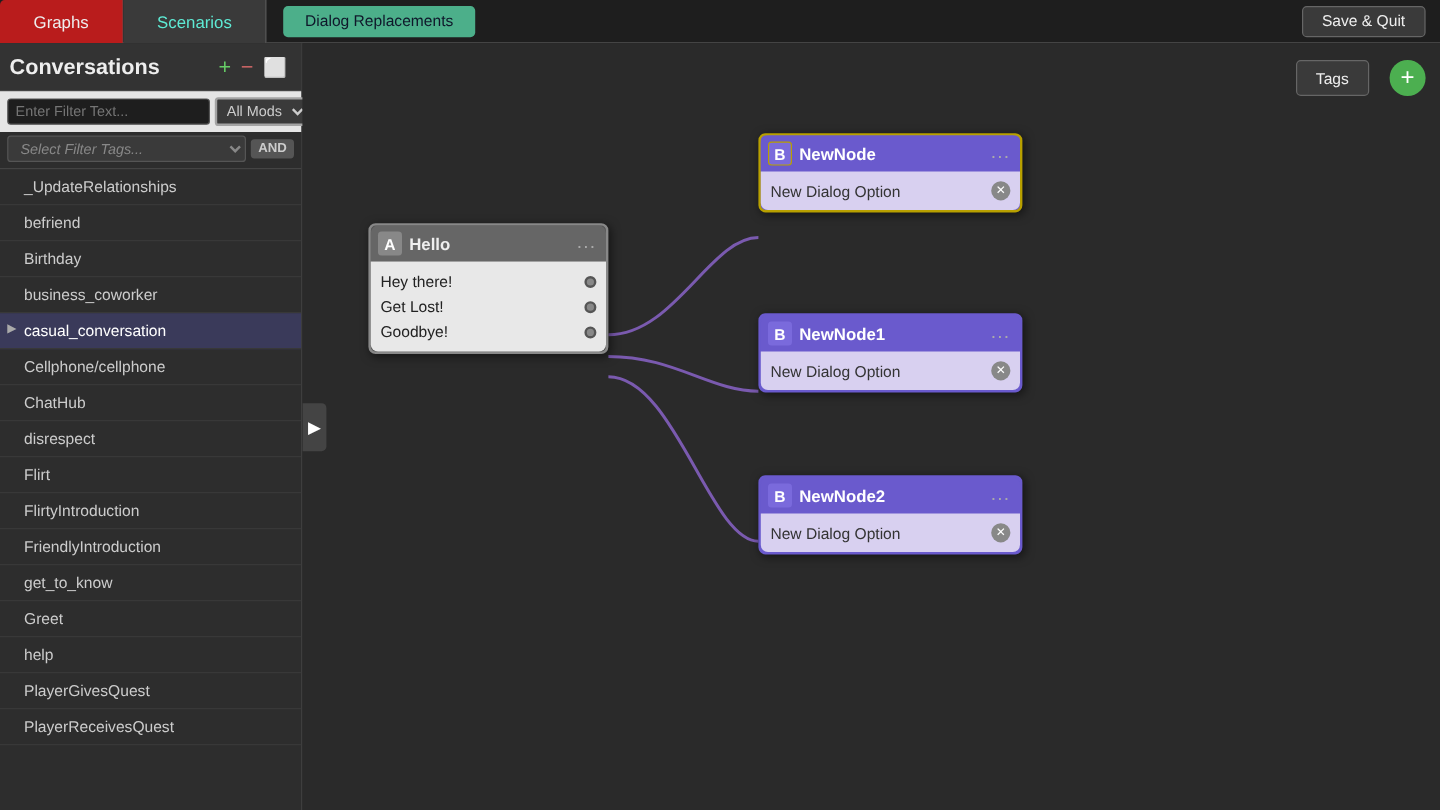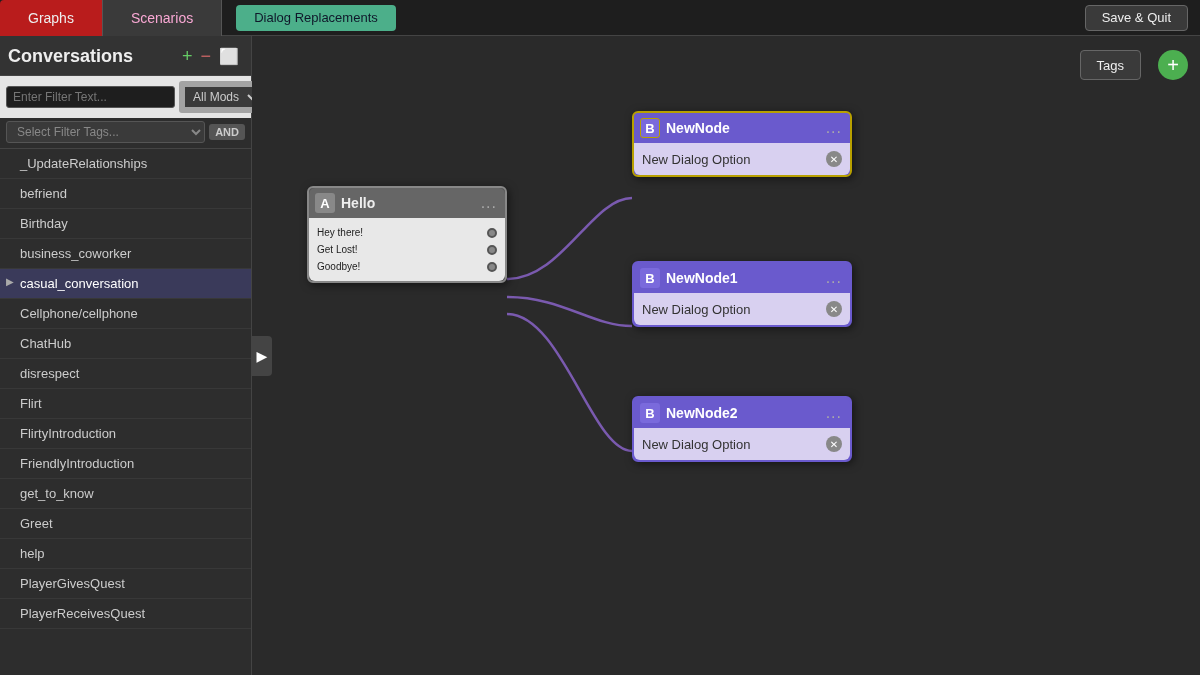--- a/index.html
+++ b/index.html
@@ -17,21 +17,21 @@
       display: flex;
       align-items: center;
       height: 36px;
       background: #1e1e1e;
       border-bottom: 1px solid #444;
     }
     .tab-btn {
       padding: 6px 28px;
       background: #3a3a3a;
       border: none;
-      color: #f9a8d4;
+      color: #5eead4;
       cursor: pointer;
       font-size: 14px;
       height: 36px;
       border-right: 1px solid #555;
     }
     .tab-btn.active {
       background: #b91c1c;
       color: #eee;
     }
     .tab-btn:first-child {
@@ -113,21 +113,21 @@
       background: #1e1e1e;
       border: 1px solid #555;
       color: #bbb;
       font-size: 12px;
       padding: 3px 6px;
       border-radius: 3px;
       outline: none;
     }
     #filter-select {
       background: #3a3a3a;
-      border: 6px solid #a3a3a3;
+      border: 2px solid #a3a3a3;
       color: #ccc;
       font-size: 12px;
       padding: 2px 4px;
       border-radius: 3px;
       cursor: pointer;
     }
 
     #tag-filter-row {
       display: flex;
       align-items: center;
@@ -138,20 +138,21 @@
     }
     #tag-filter-select {
       flex: 1;
       background: #3a3a3a;
       border: 1px solid #555;
       color: #888;
       font-size: 12px;
       padding: 2px 6px;
       border-radius: 3px;
       cursor: pointer;
+      font-style: italic;
     }
     .and-badge {
       background: #555;
       color: #ccc;
       font-size: 11px;
       padding: 2px 6px;
       border-radius: 3px;
       font-weight: bold;
     }
 
@@ -271,21 +272,21 @@
       background: #666;
     }
     #node-hello .node-badge { background: #888; }
     #node-hello .node-title { color: #eee; }
 
     .dialog-option {
       display: flex;
       align-items: center;
       justify-content: flex-start;
       padding: 3px 0;
-      font-size: 10px;
+      font-size: 13px;
       color: #222;
     }
     .dialog-option-text { flex: 1; }
     .connection-dot {
       width: 10px;
       height: 10px;
       background: #888;
       border-radius: 50%;
       border: 2px solid #555;
       cursor: pointer;

